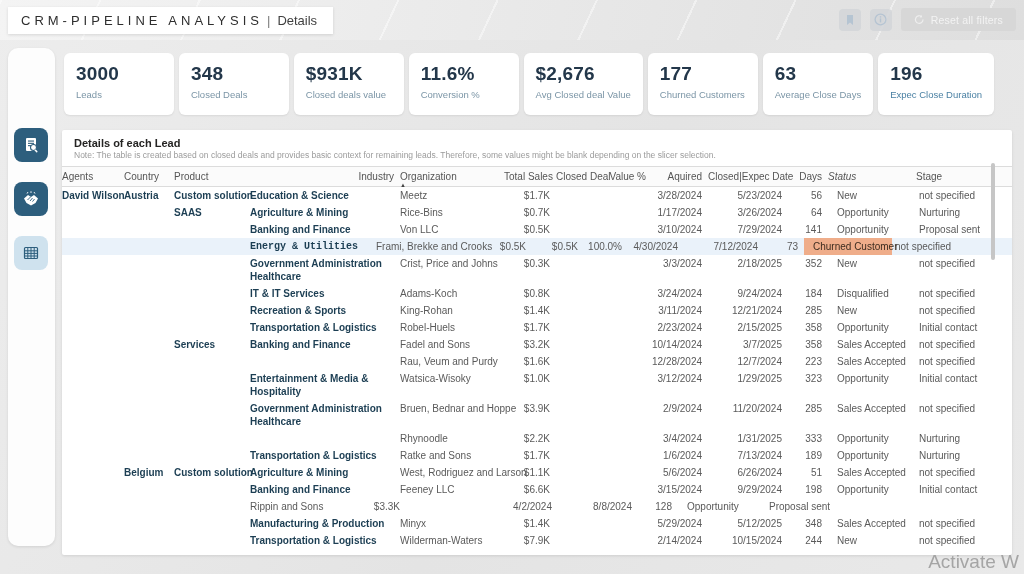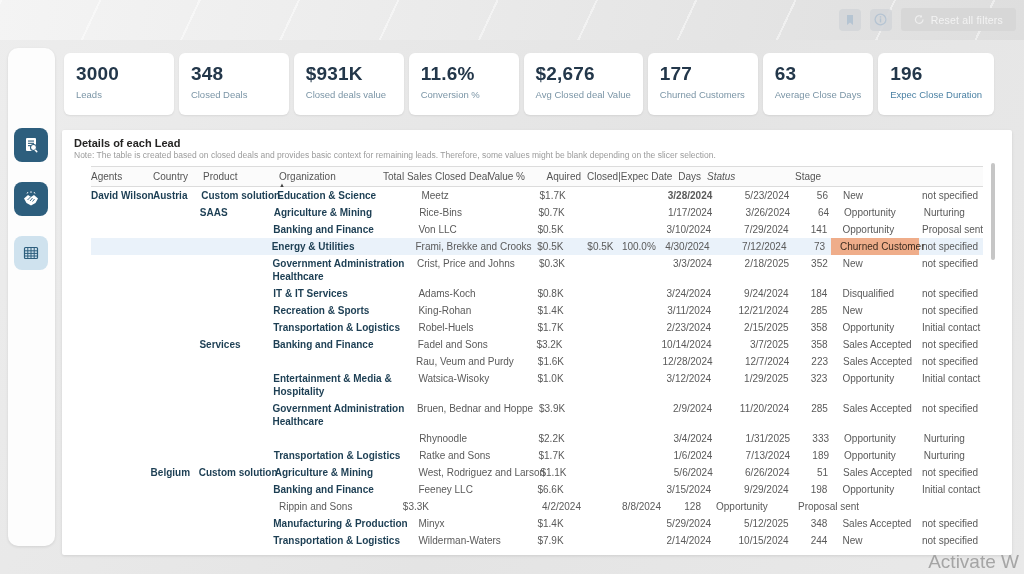--- a/index.html
+++ b/index.html
@@ -38,21 +38,21 @@
   .kpi-card { flex:1; height:62px; background:#ffffff; border-radius:6px; padding:10px 12px 0;
     box-shadow:0 1px 2px rgba(0,0,0,.08); }
   .kpi-value { font-size:19px; font-weight:700; color:#23374a; letter-spacing:.2px; }
   .kpi-label { font-size:9.5px; color:#7b95a6; margin-top:4px; white-space:nowrap; }
 
   
   .table-card { position:absolute; left:62px; top:130px; width:950px; height:425px; background:#ffffff;
     border-radius:2px; box-shadow:0 1px 3px rgba(0,0,0,.10); overflow:hidden; }
   .tbl-title { font-size:11px; font-weight:700; color:#252423; padding:7px 12px 1px; }
   .tbl-note { font-size:8.5px; color:#9b9b9b; padding:0 12px 6px; }
-  .tbl { margin:0 29px; }
+  .tbl { margin:0 0; }
   .tbl-header { display:flex; border-top:1px solid #dcdcdc; border-bottom:1px solid #dcdcdc;
     background:#fbfbfb; }
   .th { font-size:10px; color:#555; padding:4px 6px 4px 0; position:relative; white-space:nowrap; }
   .th.r { text-align:right; }
   .sort { position:absolute; left:0; bottom:-2px; font-size:6px; color:#444; }
   .tbl-body { overflow:hidden; height:366px; }
   .tr { display:flex; min-height:17px; align-items:flex-start; }
   .td { font-size:10px; color:#5a5a5a; line-height:13px; padding:2px 6px 2px 0; white-space:nowrap; }
   .td.b { font-weight:700; color:#1c3e53; }
   .td.wrap { white-space:normal; }
@@ -63,20 +63,25 @@
     background:#c6c6c6; border-radius:2px; cursor:pointer; }
 
   .watermark { position:absolute; right:5px; bottom:1px; font-size:19px; color:#a5a5a5; }
 </style>
 </head>
 <body>
 
 <div class="screen">
 
   <div class="topbar">
+    <div class="title-box">
+      <span class="app-title">CRM-PIPELINE ANALYSIS</span>
+      <span class="sep">|</span>
+      <span class="page-title">Details</span>
+    </div>
     <div class="topbar-actions">
       <button class="icon-btn">
         <svg width="12" height="12" viewBox="0 0 12 12">
           <path d="M3 1h6v10L6 8.4 3 11z" fill="#aebfd0"></path>
         </svg>
       </button>
       <button class="icon-btn">
         <svg width="13" height="13" viewBox="0 0 13 13">
           <circle cx="6.5" cy="6.5" r="5.4" fill="none" stroke="#aebfd0" stroke-width="1.3"></circle>
           <rect x="5.8" y="5.4" width="1.4" height="4" fill="#aebfd0"></rect>
@@ -155,41 +160,42 @@
     </div>
 
   <div class="table-card">
     <div class="tbl-title">Details of each Lead</div>
     <div class="tbl-note">Note: The table is created based on closed deals and provides basic context for remaining leads. Therefore, some values might be blank depending on the slicer selection.</div>
     <div class="tbl">
       <div class="tbl-header" id="tbl-header">
           <div class="th" style="width: 62px;">Agents</div>
           <div class="th" style="width: 50px;">Country</div>
           <div class="th" style="width: 76px;">Product</div>
+          <div class="th r" style="width: 150px;">Industry</div>
           <div class="th" style="width: 104px;">Organization<span class="sort">▲</span></div>
           <div class="th r" style="width: 52px;">Total Sales</div>
           <div class="th r" style="width: 52px;">Closed Deal</div>
           <div class="th r" style="width: 44px;">Value %</div>
           <div class="th r" style="width: 56px;">Aquired</div>
           <div class="th r" style="width: 80px;">Closed|Expec Date</div>
           <div class="th r" style="width: 40px;">Days</div>
           <div class="th" style="width: 88px; font-style: italic;">Status</div>
           <div class="th" style="width: 64px;">Stage</div>
         </div>
       <div class="tbl-body" id="tbl-body">
           <div class="tr">
             <div class="td b" style="width: 62px;">David Wilson</div>
             <div class="td b" style="width: 50px;">Austria</div>
             <div class="td b" style="width: 76px;">Custom solution</div>
             <div class="td b wrap" style="width: 150px;">Education &amp; Science</div>
             <div class="td " style="width: 104px;">Meetz</div>
             <div class="td r" style="width: 52px;">$1.7K</div>
             <div class="td r" style="width: 52px;"></div>
             <div class="td r" style="width: 44px;"></div>
-            <div class="td r" style="width: 56px; font-weight: bold;">3/28/2024</div>
+            <div class="td r" style="width: 56px;">3/28/2024</div>
             <div class="td r" style="width: 80px;">5/23/2024</div>
             <div class="td r" style="width: 40px;">56</div>
             <div class="td st" style="width: 88px;">New</div>
             <div class="td sg" style="width: 64px;">not specified</div>
           </div>
           <div class="tr">
             <div class="td b" style="width: 62px;"></div>
             <div class="td b" style="width: 50px;"></div>
             <div class="td b" style="width: 76px;">SAAS</div>
             <div class="td b wrap" style="width: 150px;">Agriculture &amp; Mining</div>
@@ -215,21 +221,21 @@
             <div class="td r" style="width: 56px;">3/10/2024</div>
             <div class="td r" style="width: 80px;">7/29/2024</div>
             <div class="td r" style="width: 40px;">141</div>
             <div class="td st" style="width: 88px;">Opportunity</div>
             <div class="td sg" style="width: 64px;">Proposal sent</div>
           </div>
           <div class="tr" style="background: rgb(234, 242, 250);">
             <div class="td b" style="width: 62px;"></div>
             <div class="td b" style="width: 50px;"></div>
             <div class="td b" style="width: 76px;"></div>
-            <div class="td b wrap" style="width: 150px;">Energy &amp; Utilities</div>
+            <div class="td b wrap" style="width: 126px; font-family: Liberation Mono, monospace;">Energy &amp; Utilities</div>
             <div class="td " style="width: 104px;">Frami, Brekke and Crooks</div>
             <div class="td r" style="width: 52px;">$0.5K</div>
             <div class="td r" style="width: 52px;">$0.5K</div>
             <div class="td r" style="width: 44px;">100.0%</div>
             <div class="td r" style="width: 56px;">4/30/2024</div>
             <div class="td r" style="width: 80px;">7/12/2024</div>
             <div class="td r" style="width: 40px;">73</div>
             <div class="td st" style="width: 88px; background: rgb(239, 173, 138); color: rgb(61, 44, 31);">Churned Customer</div>
             <div class="td sg" style="width: 64px;">not specified</div>
           </div>

